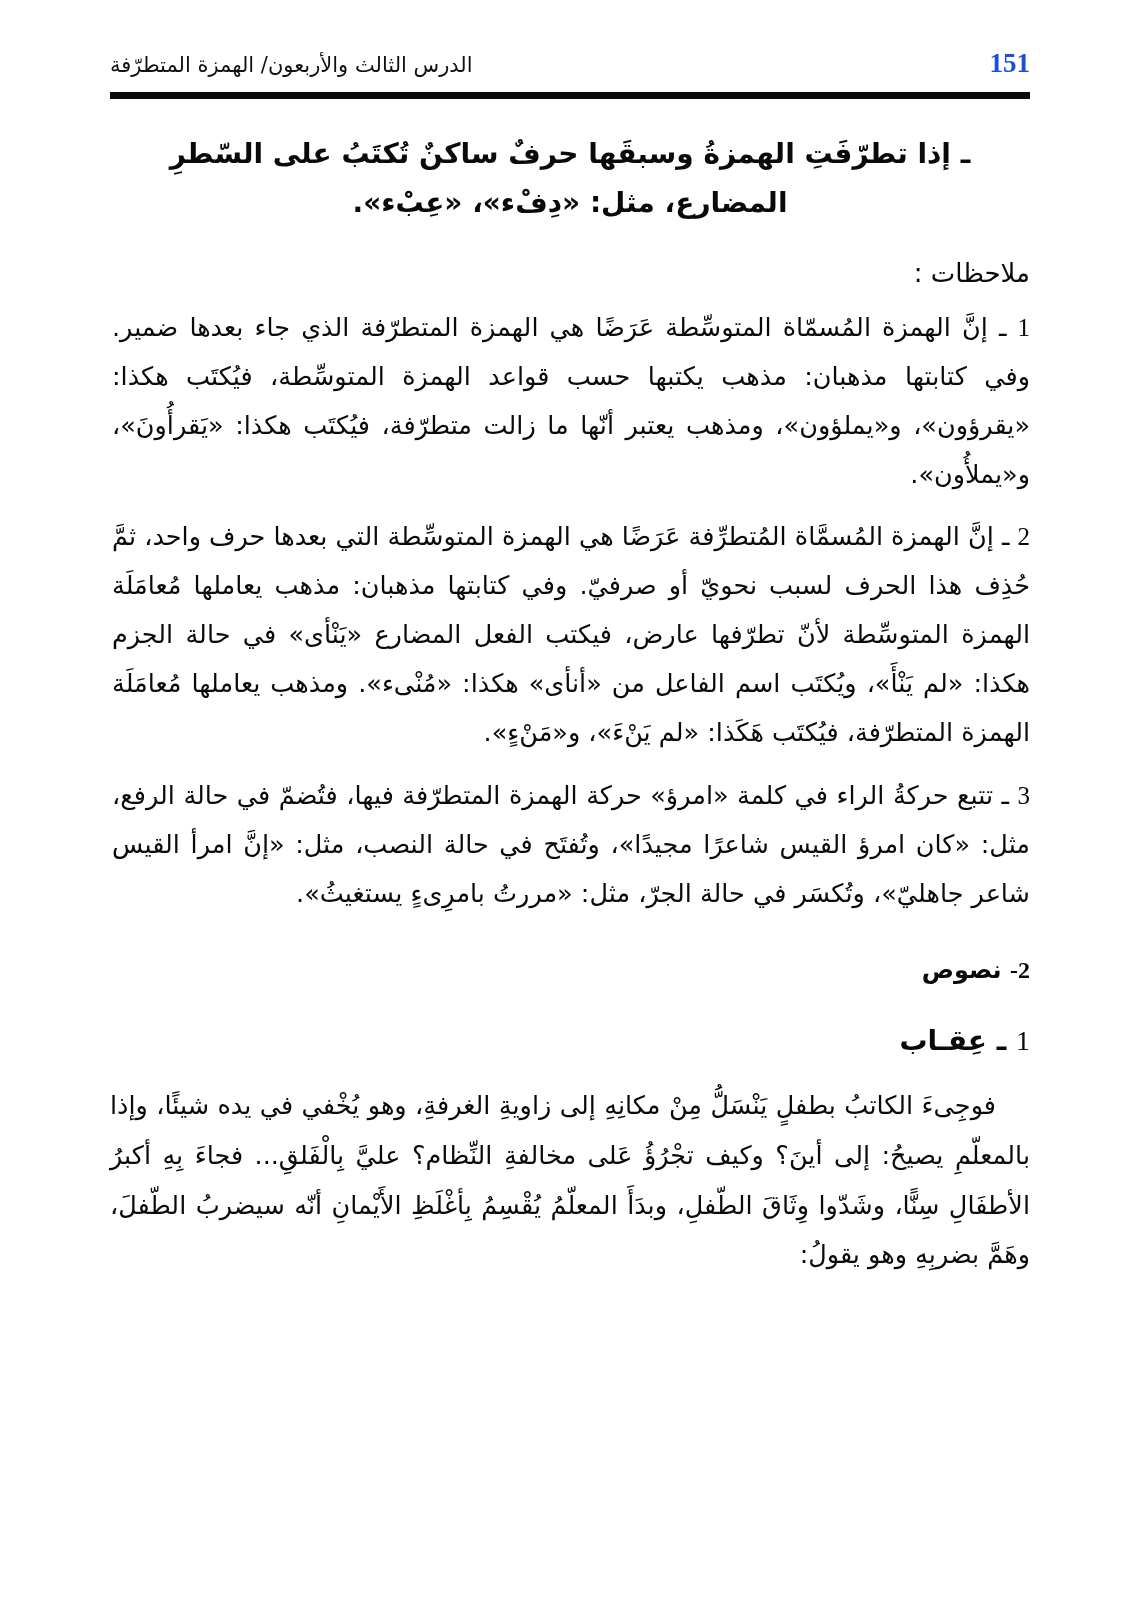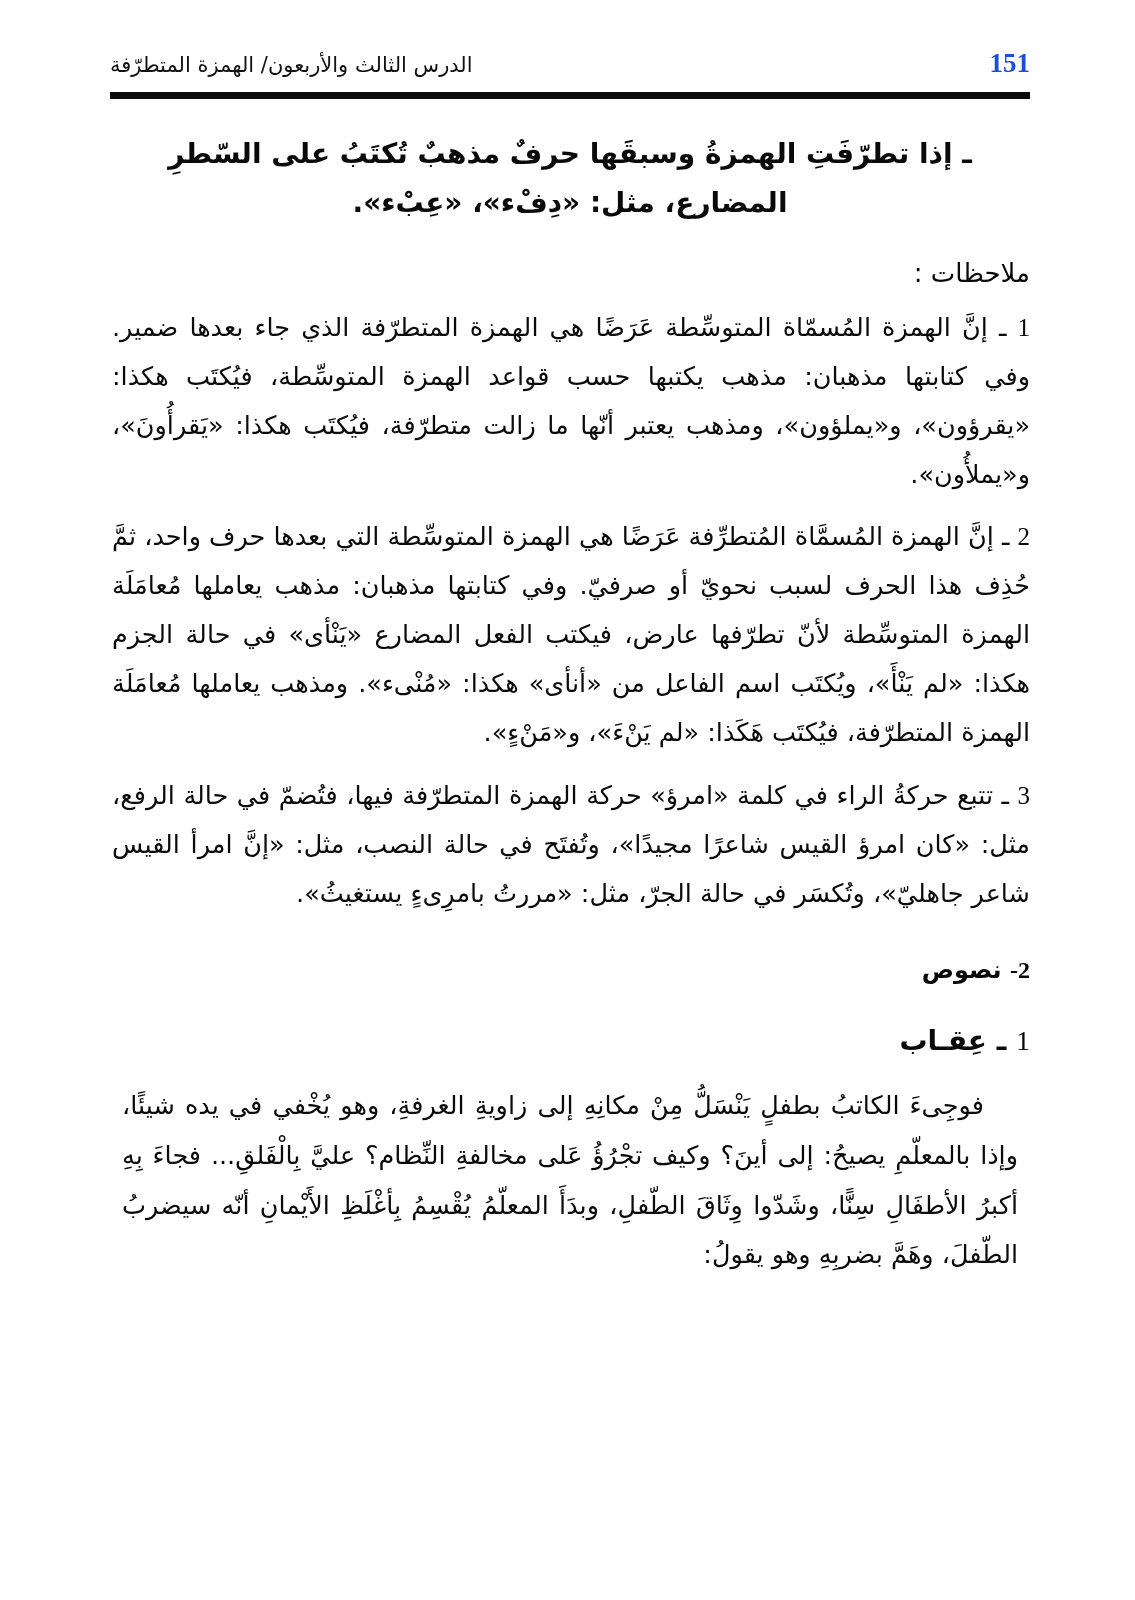--- a/index.html
+++ b/index.html
@@ -120,39 +120,39 @@
   .text-heading .num {
     font-family: "Liberation Serif", "DejaVu Serif", serif;
     font-weight: 400;
   }
 
   .prose {
     font-size: 25.5px;
     line-height: 1.95;
     text-align: justify;
     text-align-last: right;
-    margin: 12px;
+    margin: 0;
     text-indent: 34px;
   }
 </style>
 </head>
 <body>
 
 <div class="page">
 
   <div class="running-head">
     <span class="head-title">الدرس الثالث والأربعون/ الهمزة المتطرّفة</span>
     <span class="page-number">151</span>
   </div>
   <div class="rule"></div>
 
   <div class="content">
 
     <p class="rule-title">
-      <span>ـ إذا تطرّفَتِ الهمزةُ وسبقَها حرفٌ مذهبٌ تُكتَبُ على السّطرِ</span>
+      <span>ـ إذا تطرّفَتِ الهمزةُ وسبقَها حرفٌ ساكنٌ تُكتَبُ على السّطرِ</span>
       <span class="second-line">المضارع، مثل: «دِفْء»، «عِبْء».</span>
     </p>
 
     <p class="notes-label">ملاحظات :</p>
 
     <p class="note">
       <span class="num">1</span>
       <span>ـ إنَّ الهمزة المُسمّاة المتوسِّطة عَرَضًا هي الهمزة المتطرّفة الذي جاء بعدها ضمير. وفي كتابتها مذهبان: مذهب يكتبها حسب قواعد الهمزة المتوسِّطة، فيُكتَب هكذا: «يقرؤون»، و«يملؤون»، ومذهب يعتبر أنّها ما زالت متطرّفة، فيُكتَب هكذا: «يَقرأُونَ»، و«يملأُون».</span>
     </p>
 

